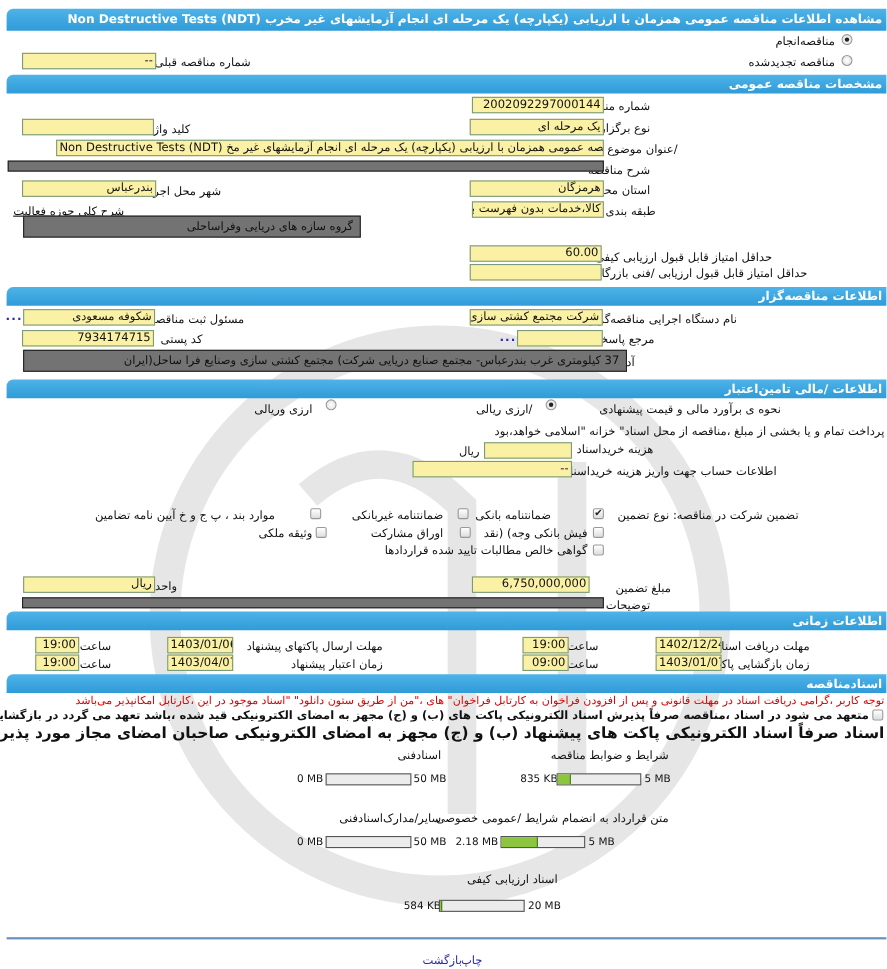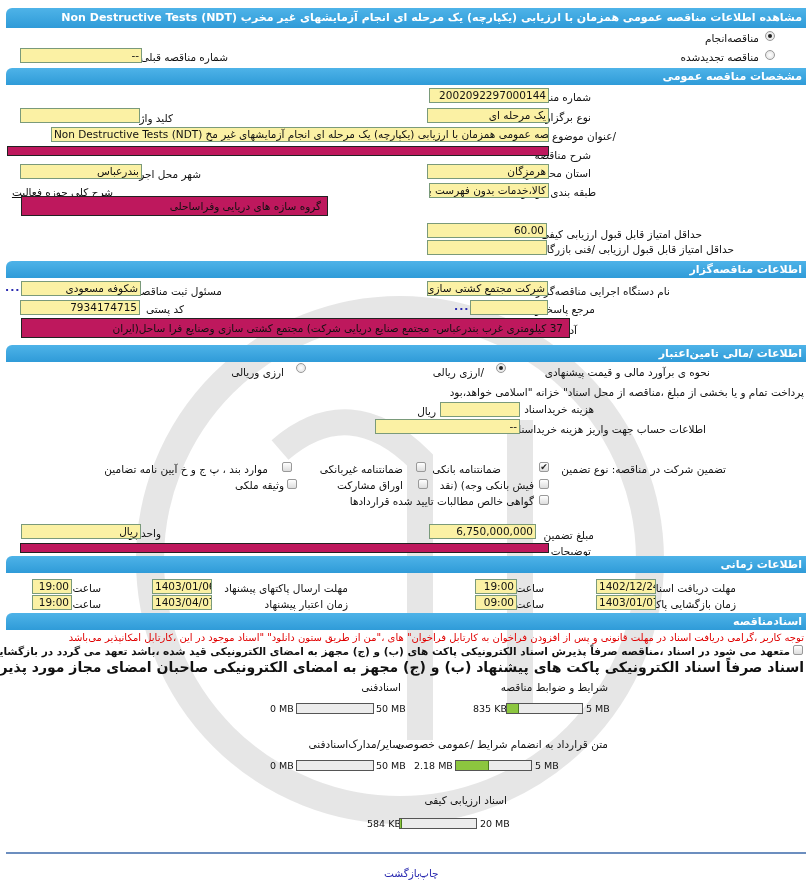--- a/index.html
+++ b/index.html
@@ -14,21 +14,21 @@
   }
   .bar.title { height: 20px; line-height: 20px; font-size: 11px; }
   .field {
     position: absolute; height: 15px; background: #fbf1a4;
     border: 1px solid #7a9a7a; font-size: 10.5px; line-height: 13px;
     padding: 0 2px; overflow: hidden; white-space: nowrap; color: #111;
   }
   .field.ltrv { direction: ltr; text-align: right; }
   .field.rtlv { direction: rtl; text-align: right; }
   .box {
-    position: absolute; border: 1px solid #222; background: #be185d;
+    position: absolute; border: 1px solid #222; background: #737373;
     font-size: 10.5px; direction: rtl; padding: 0 6px; overflow: hidden; white-space: nowrap;
   }
   .lbl { position: absolute; direction: rtl; white-space: nowrap; font-size: 10.5px; }
   .radio {
     position: absolute; width: 10px; height: 10px; border-radius: 50%;
     border: 1px solid #999; background: radial-gradient(#fff, #ddd);
   }
   .radio.on::after {
     content: ""; position: absolute; left: 2px; top: 2px; width: 4px; height: 4px;
     border-radius: 50%; background: #222;
@@ -146,33 +146,33 @@
 
 <span class="lbl" style="right:100px;top:423px;">اطلاعات حساب جهت واریز هزینه خریداسناد</span>
 <div class="field ltrv" style="left:375px;top:419px;width:145px;">--</div>
 
 <span class="lbl" style="right:80px;top:463px;">تضمین شرکت در مناقصه:   نوع   تضمین</span>
 <span class="chk" style="left:539px;top:462px;">✔</span>
 <span class="lbl" style="right:305px;top:463px;">ضمانتنامه  بانکی</span>
 <span class="chk" style="left:416px;top:462px;"></span>
 <span class="lbl" style="right:403px;top:463px;">ضمانتنامه  غیربانکی</span>
 <span class="chk" style="left:282px;top:462px;"></span>
-<span class="lbl" style="right:538px;top:463px;">موارد  بند ، پ ج و خ آیین نامه تضامین</span>
+<span class="lbl" style="right:556px;top:463px;">موارد  بند ، پ ج و خ آیین نامه تضامین</span>
 
 <span class="chk" style="left:539px;top:479px;"></span>
 <span class="lbl" style="right:272px;top:479px;">فیش  بانکی وجه) (نقد</span>
 <span class="chk" style="left:418px;top:479px;"></span>
 <span class="lbl" style="right:403px;top:479px;">اوراق  مشارکت</span>
 <span class="chk" style="left:287px;top:479px;"></span>
 <span class="lbl" style="right:522px;top:479px;">وثیقه ملکی</span>
 
 <span class="chk" style="left:539px;top:495px;"></span>
 <span class="lbl" style="right:272px;top:495px;">گواهی  خالص مطالبات تایید شده قراردادها</span>
 
-<span class="lbl" style="right:212px;top:529px;text-align:right;">مبلغ تضمین</span>
+<span class="lbl" style="right:196px;top:529px;text-align:right;">مبلغ تضمین</span>
 <div class="field ltrv" style="left:429px;top:524px;width:107px;">6,750,000,000</div>
 
 <span class="lbl" style="right:645px;top:527px;">واحد پول</span>
 <div class="field rtlv" style="left:21px;top:524px;width:120px;">ریال</div>
 
 <span class="lbl" style="right:215px;top:545px;">توضیحات</span>
 <div class="box" style="left:20px;top:543px;width:529px;height:10px;"></div>
 
 <div class="bar" style="top:556px;">
   <span>اطلاعات زمانی</span>

